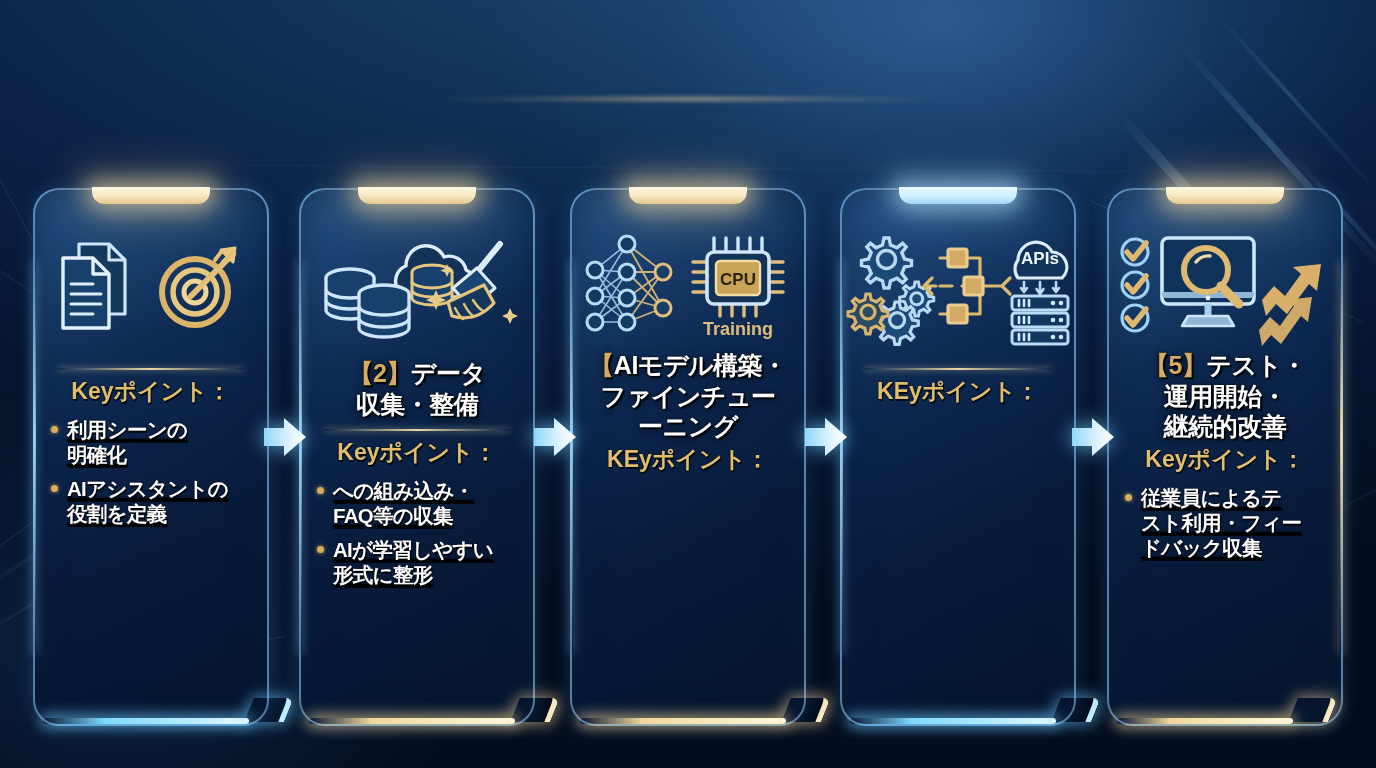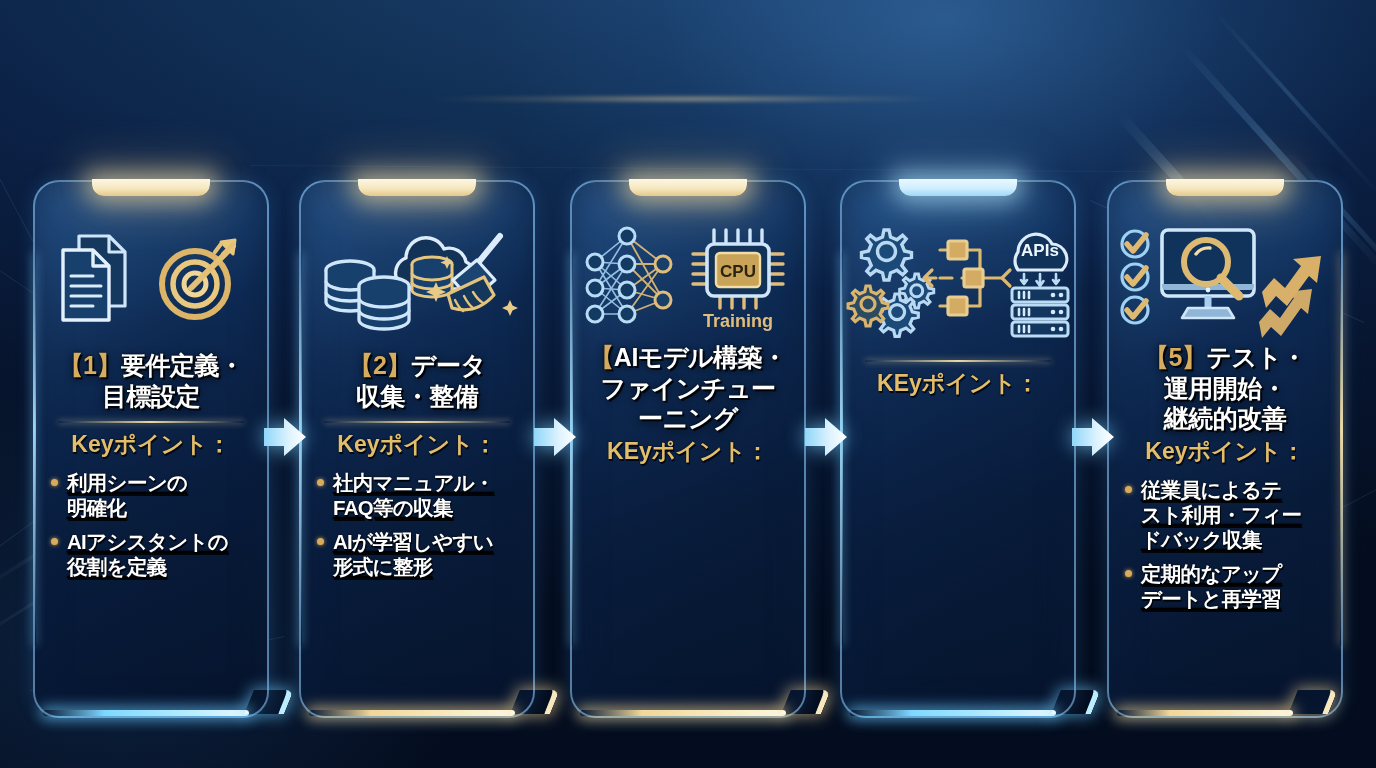--- a/index.html
+++ b/index.html
@@ -55,21 +55,21 @@
   #title .gold{ color:#d8b164; }
   #title-underglow{
     position:absolute; left:50%; transform:translateX(-50%);
     top:96px; width:520px; height:6px;
     background:radial-gradient(ellipse at center, rgba(255,228,168,.85) 0%, rgba(255,215,140,.25) 40%, rgba(255,215,140,0) 72%);
     filter:blur(2px);
   }
 
   
   .card{
-    position:absolute; top:180px; width:236px; height:538px;
+    position:absolute; top:188px; width:236px; height:538px;
     border-radius:26px;
     background:
       linear-gradient(160deg, rgba(28,72,124,.95) 0%, rgba(14,43,84,.97) 30%, rgba(9,30,64,.98) 62%, rgba(7,24,54,.99) 100%);
     border:2px solid rgba(150,210,255,.55);
     box-shadow:
       inset 0 0 34px rgba(10,30,64,.85),
       0 0 18px rgba(70,150,225,.22);
     overflow:visible;
     z-index:4;
   }
@@ -238,22 +238,20 @@
         <circle cx="44" cy="54" r="33" stroke="#dcb568" stroke-width="6"></circle>
         <circle cx="44" cy="54" r="22" stroke="#e8c87f" stroke-width="5.5"></circle>
         <circle cx="44" cy="54" r="11" stroke="#f0d696" stroke-width="5"></circle>
         <path d="M40 58 L82 16" stroke="#e3c076" stroke-width="6" stroke-linecap="round"></path>
         <path d="M70 12 l14 -2 l-2 14 z" fill="#e8c87f" stroke="#e8c87f" stroke-width="3" stroke-linejoin="round"></path>
         <path d="M72 24 l10 -10 M70 14 l-6 8" stroke="#e3c076" stroke-width="4" stroke-linecap="round"></path>
       </svg>
     </div>
 
     <div class="card-body">
-      <div class="step-title"><span class="num">【1】</span><span>要件定義・
-目標設定</span></div>
       <div class="divider"></div>
       <div class="key-label">Keyポイント：</div>
       <ul class="points">
         <li>利用シーンの
 明確化</li>
         <li>AIアシスタントの
 役割を定義</li>
       </ul>
     </div>
   </section>
@@ -308,21 +306,21 @@
         </g>
       </svg>
     </div>
 
     <div class="card-body">
       <div class="step-title"><span class="num">【2】</span><span>データ
 収集・整備</span></div>
       <div class="divider"></div>
       <div class="key-label">Keyポイント：</div>
       <ul class="points">
-        <li>社内マニュアル・
+        <li>への組み込み・
 FAQ等の収集</li>
         <li>AIが学習しやすい
 形式に整形</li>
       </ul>
     </div>
   </section>
 
   <section class="card" style="left:570px;padding-left:20px;">
     <div class="inner-sheen"></div>
     <div class="notch"></div>
@@ -516,22 +514,20 @@
     <div class="card-body" style="top:160px;">
       <div class="step-title"><span class="num">【5】</span><span>テスト・
 運用開始・
 継続的改善</span></div>
       <div class="divider hidden"></div>
       <div class="key-label">Keyポイント：</div>
       <ul class="points">
         <li>従業員によるテ
 スト利用・フィー
 ドバック収集</li>
-        <li>定期的なアップ
-デートと再学習</li>
       </ul>
     </div>
   </section>
 
   <svg class="arrow" style="left:262px;" viewBox="0 0 46 58">
     <defs>
       <linearGradient id="agrad" x1="0" y1="0" x2="1" y2="0">
         <stop offset="0%" stop-color="#8fd7f8"></stop>
           <stop offset="60%" stop-color="#dff3ff"></stop>
           <stop offset="100%" stop-color="#ffffff"></stop>

